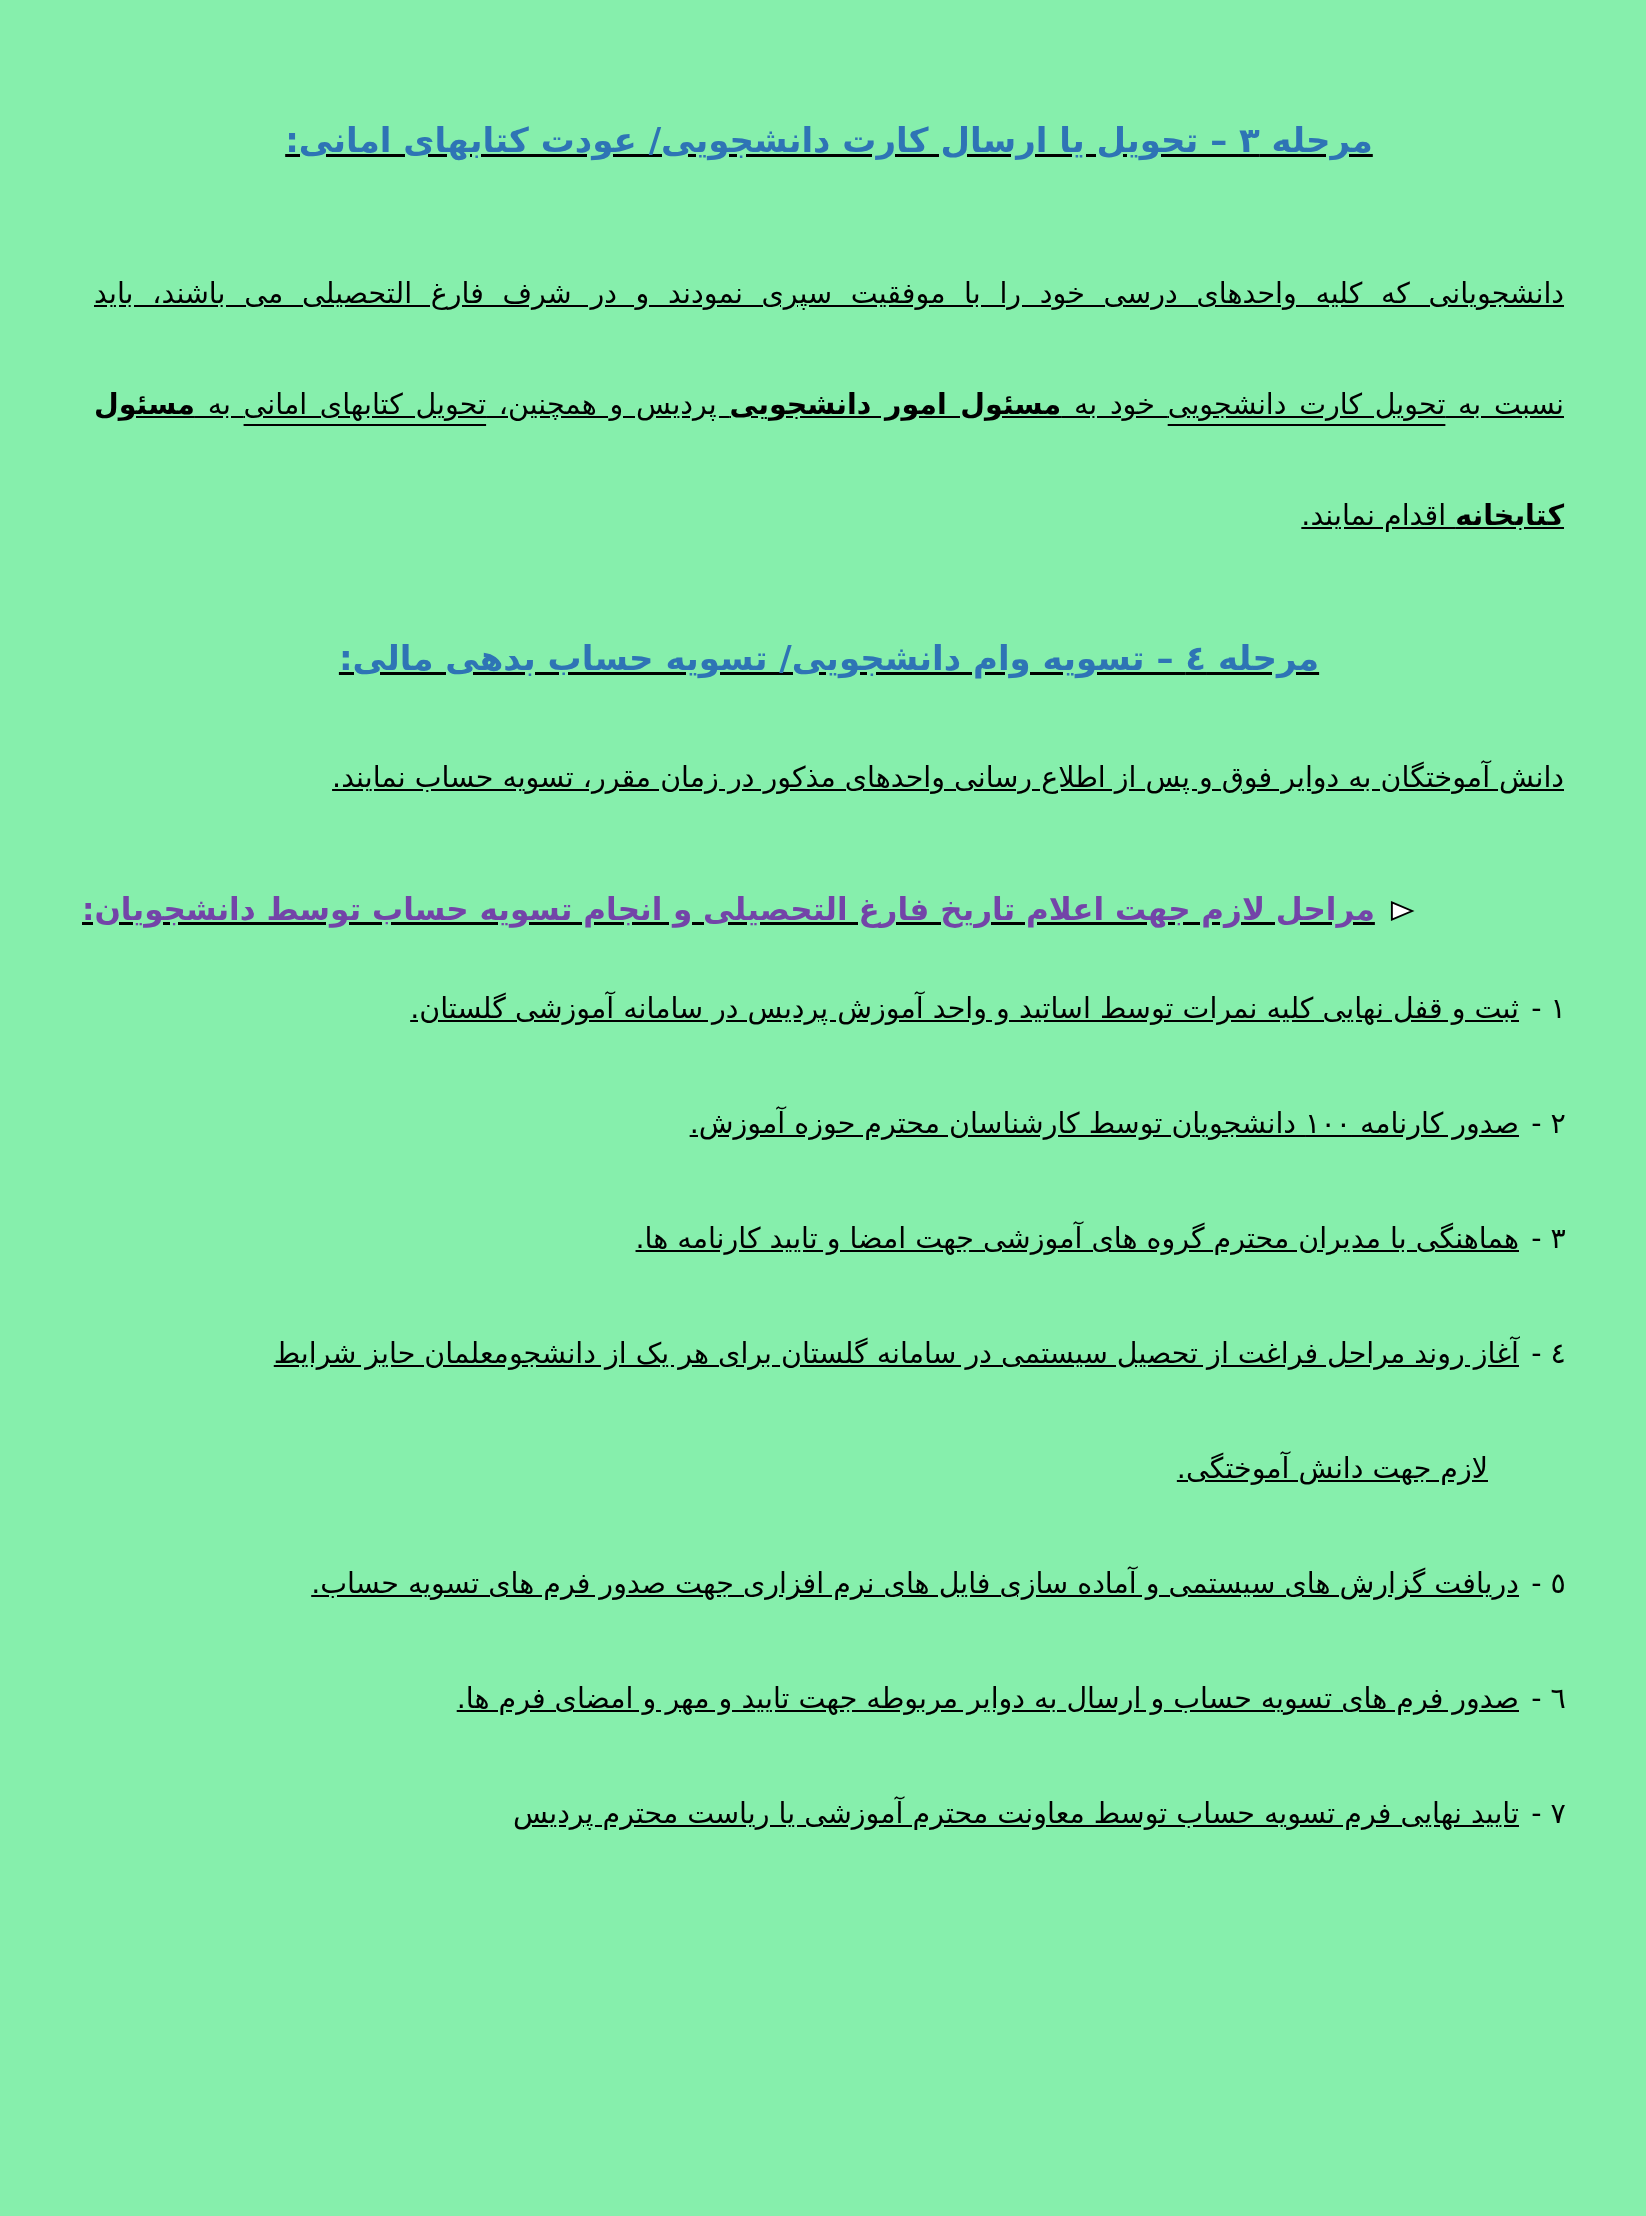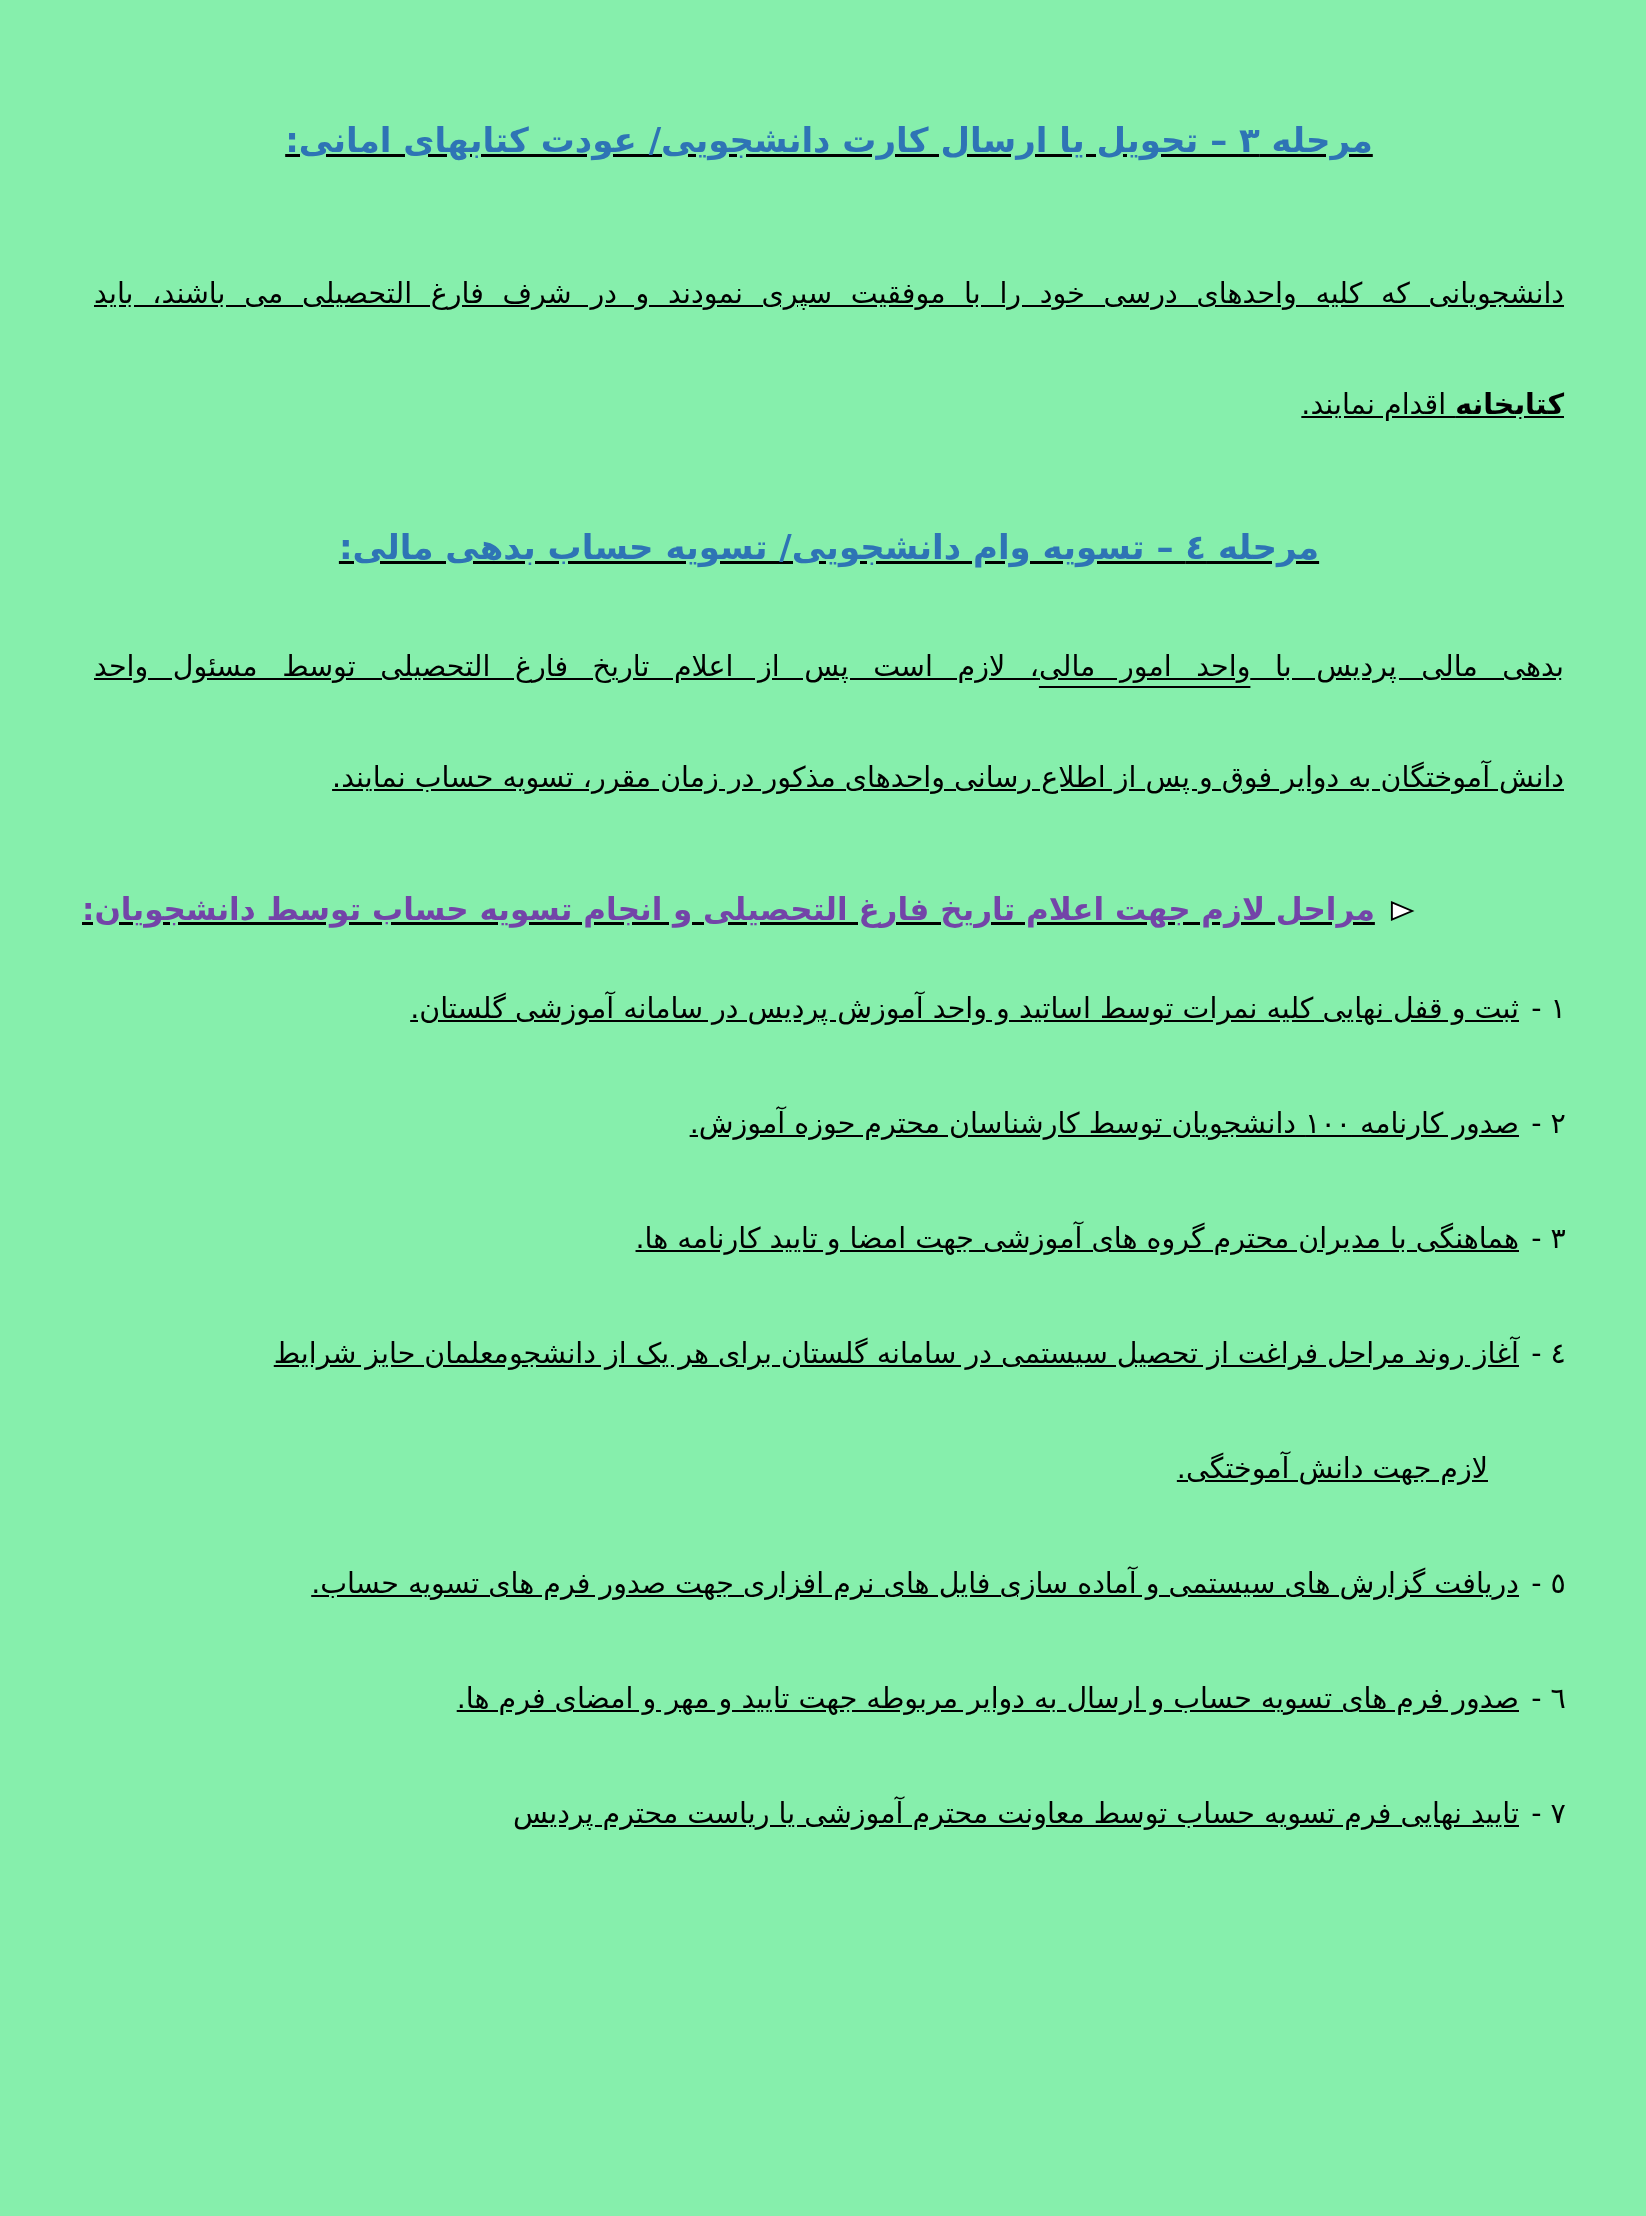--- a/index.html
+++ b/index.html
@@ -89,27 +89,27 @@
 </head>
 <body>
 
 <div class="page">
   <div class="content">
 
     <h1 class="section-heading heading-1">مرحله ۳ – تحویل یا ارسال کارت دانشجویی/ عودت کتابهای امانی:</h1>
 
     <div class="para para-1">
         <div class="line"><span>دانشجویانی که کلیه واحدهای درسی خود را با موفقیت سپری نمودند و در شرف فارغ التحصیلی می باشند، باید</span></div>
+        <div class="line"><span>نسبت به </span><span class="seg-u">تحویل کارت دانشجویی</span><span> خود به </span><span class="seg-b">مسئول امور دانشجویی</span><span> پردیس و همچنین، </span><span class="seg-u">تحویل کتابهای امانی</span><span> به </span><span class="seg-b">مسئول</span></div>
         <div class="line"><span class="seg-b">کتابخانه</span><span> اقدام نمایند.</span></div>
       </div>
 
     <h1 class="section-heading heading-2">مرحله ٤ – تسویه وام دانشجویی/ تسویه حساب بدهی مالی:</h1>
 
     <div class="para para-2">
-        <div class="line"><span>بدهی مالی پردیس با </span><span class="seg-u">واحد امور مالی</span><span>، لازم است پس از اعلام تاریخ فارغ التحصیلی توسط مسئول واحد</span></div>
         <div class="line"><span>دانش آموختگان به دوایر فوق و پس از اطلاع رسانی واحدهای مذکور در زمان مقرر، تسویه حساب نمایند.</span></div>
       </div>
 
     <div class="subheading">
       <span class="arrow-icon">
         <svg width="26" height="22" viewBox="0 0 36 30">
           <polygon points="4,3 32,15 4,27" fill="#ffffff" stroke="#000000" stroke-width="2.6"></polygon>
         </svg>
       </span><span>مراحل لازم جهت اعلام تاریخ فارغ التحصیلی و انجام تسویه حساب توسط دانشجویان:</span>
     </div>

